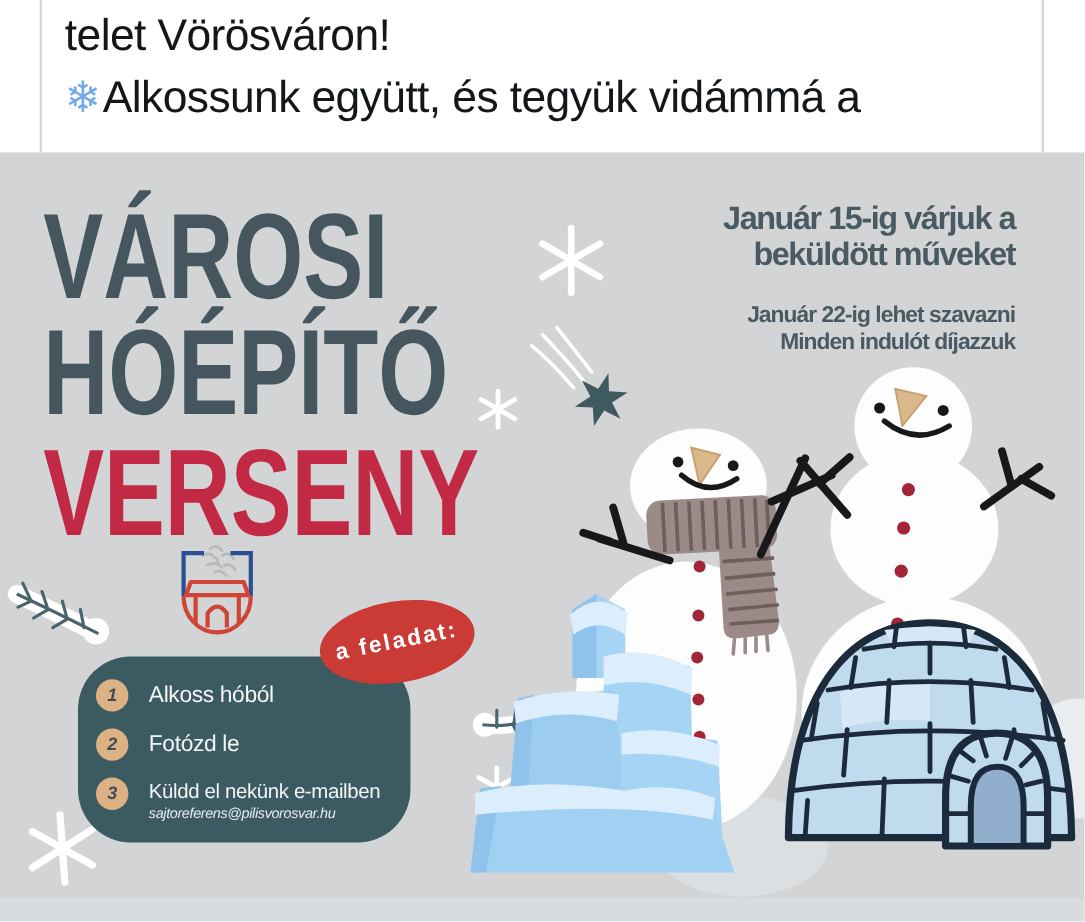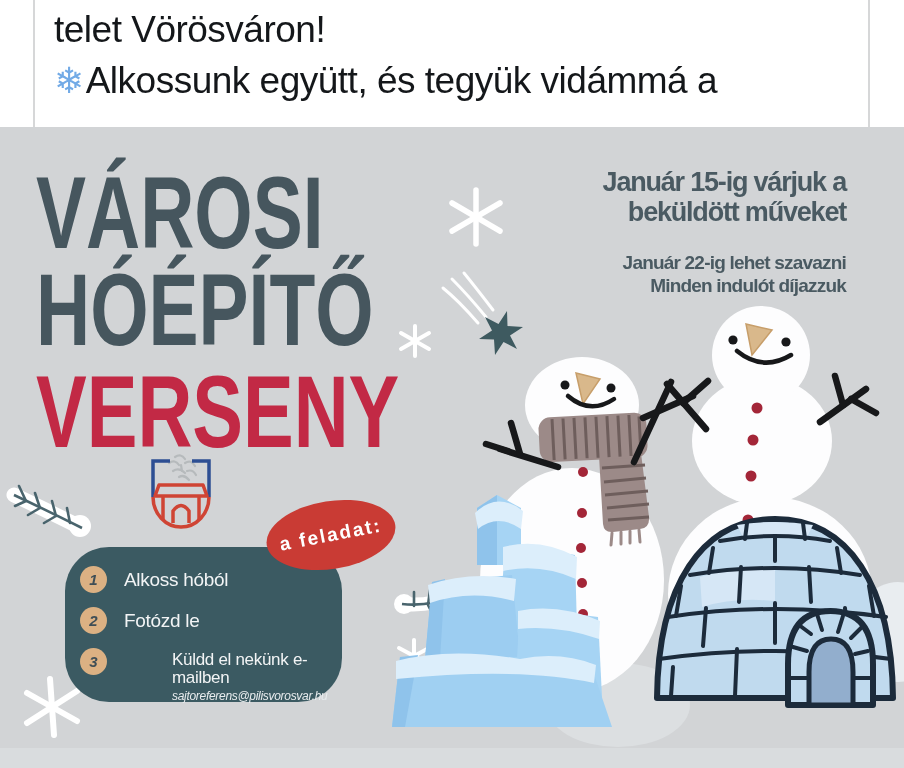--- a/index.html
+++ b/index.html
@@ -24,21 +24,21 @@
   .info { position:absolute; right:58px; text-align:right; color:#4a5a62; font-weight:bold; }
   .info-primary { top:40px; font-size:27px; line-height:30px; letter-spacing:-1.2px;text-align:right; }
   .info-secondary { top:124px; font-size:19px; line-height:23px; letter-spacing:-0.8px; }
   .crest { position:absolute; left:141px; top:324px; }
   .badge { position:absolute; left:266px; top:374px; width:130px; height:68px; background:#c93b34; border-radius:50%; transform:rotate(-9deg); display:flex; align-items:center; justify-content:center; z-index:3; }
   .badge span { color:#ffffff; font-size:19px; font-weight:bold; letter-spacing:2px; transform:rotate(-2deg); white-space:nowrap; }
   .task-box { position:absolute; left:65px; top:420px; width:277px; height:155px; background:#3b5a62; border-radius:44px; box-sizing:border-box; padding:19px 0 0 15px; z-index:2; }
   .task-row { display:flex; align-items:flex-start; margin-bottom:14px; }
   .task-num { flex:0 0 27px; width:27px; height:27px; border-radius:50%; background:#dcb183; color:#3f4e56; font-weight:bold; font-style:italic; font-size:15px; display:flex; align-items:center; justify-content:center; margin-right:17px; }
   .task-text { color:#f2f4f5; font-size:19px; line-height:27px; letter-spacing:-0.3px; }
-  .task-text.small { font-size:17px; line-height:18px; padding-top:3px;margin-left:48px; }
+  .task-text.small { font-size:17px; line-height:18px; padding-top:3px; }
   .task-email { display:block; font-style:italic; font-size:12px; letter-spacing:-0.3px; color:#e8ecee; }
 </style>
 </head>
 <body>
 
 <div class="screen">
 
   <div class="post-header">
     <div class="col-line left"></div>
     <div class="col-line right"></div>

